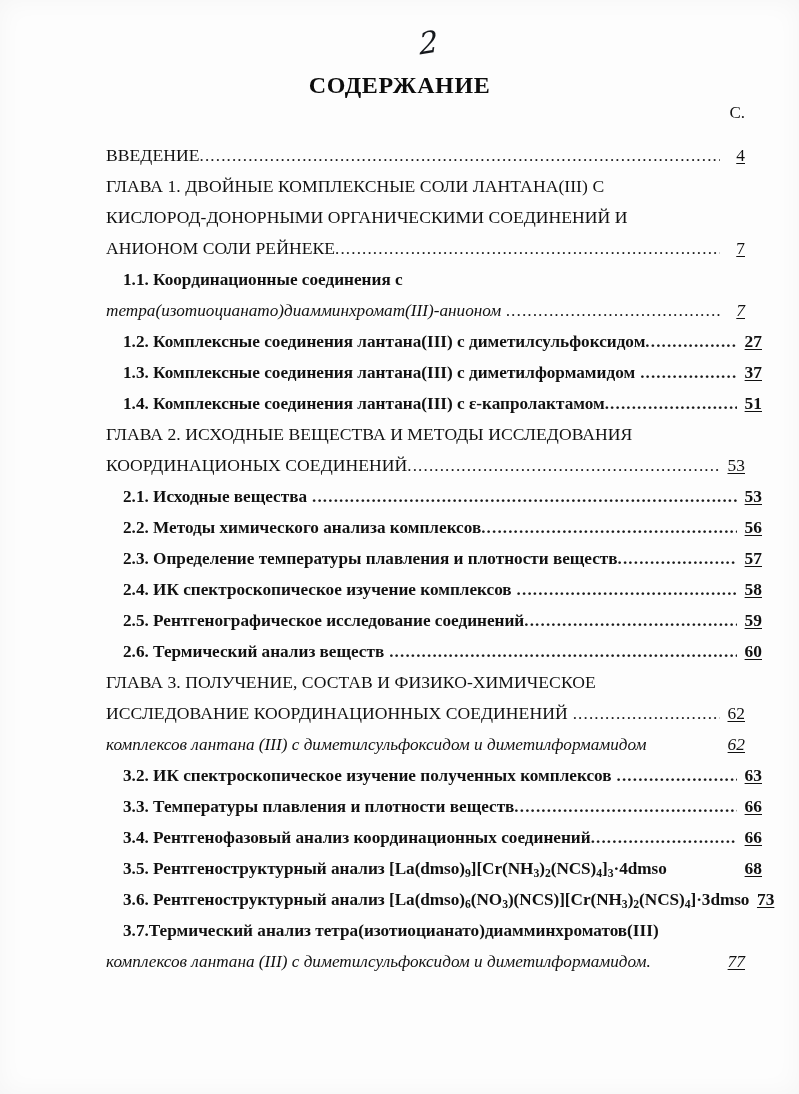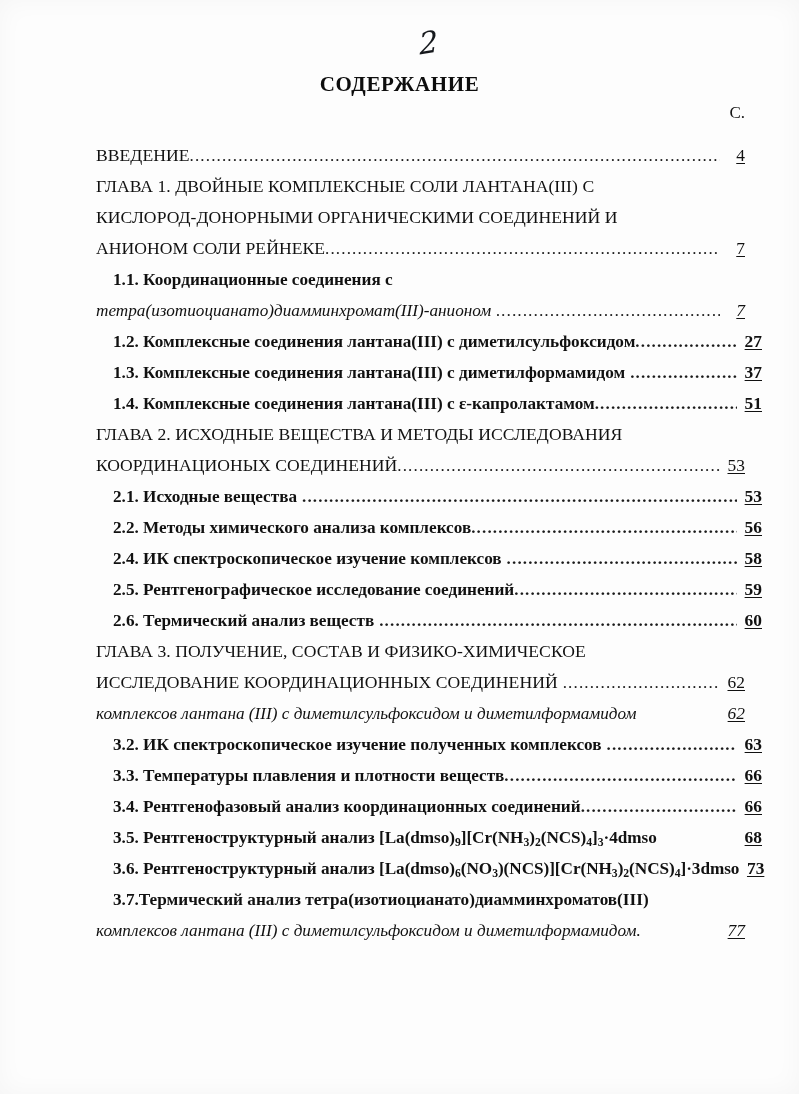--- a/index.html
+++ b/index.html
@@ -45,36 +45,36 @@
     letter-spacing: 0;
   }
 
   .doc-title {
     position: absolute;
     left: 0;
     right: 0;
     top: 72px;
     text-align: center;
     font-weight: bold;
-    font-size: 21px;
+    font-size: 24px;
     letter-spacing: 0.6px;
     color: #0d0d0d;
   }
 
   .col-head {
     position: absolute;
     right: 54px;
     top: 103px;
     font-size: 17px;
     color: #121212;
   }
 
   .toc {
     position: absolute;
-    left: 96px;
+    left: 106px;
     right: 54px;
     top: 140px;
   }
 
   .row {
     display: flex;
     align-items: flex-end;
     width: 100%;
     height: 31px;
     font-size: 17.4px;
@@ -202,20 +202,25 @@
       <div class="row section gap-leader">
         <span class="label">2.1. Исходные вещества</span>
         <span class="leader"></span>
         <span class="pagenum">53</span>
       </div>
       <div class="row section">
         <span class="label">2.2. Методы химического анализа комплексов</span>
         <span class="leader"></span>
         <span class="pagenum">56</span>
       </div>
+      <div class="row section">
+        <span class="label">2.3. Определение температуры плавления и плотности веществ</span>
+        <span class="leader"></span>
+        <span class="pagenum">57</span>
+      </div>
       <div class="row section gap-leader">
         <span class="label">2.4. ИК спектроскопическое изучение комплексов</span>
         <span class="leader"></span>
         <span class="pagenum">58</span>
       </div>
       <div class="row section">
         <span class="label">2.5. Рентгенографическое исследование соединений</span>
         <span class="leader"></span>
         <span class="pagenum">59</span>
       </div>

